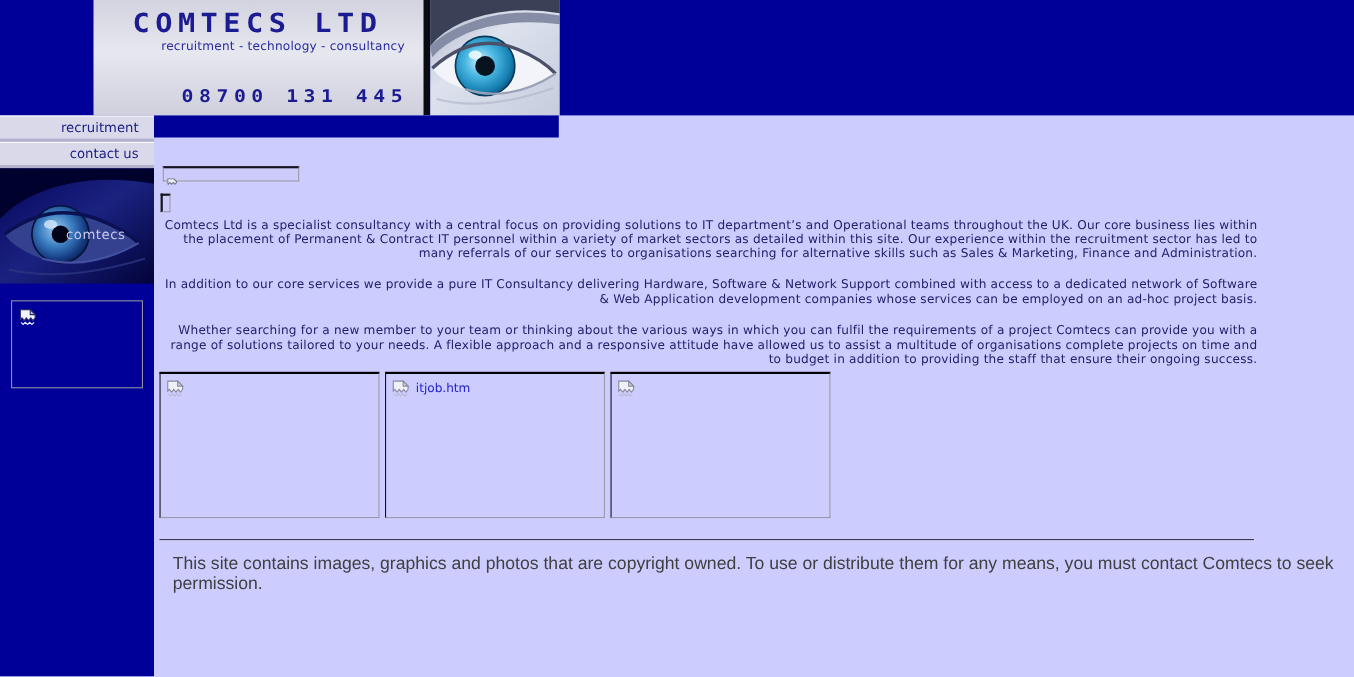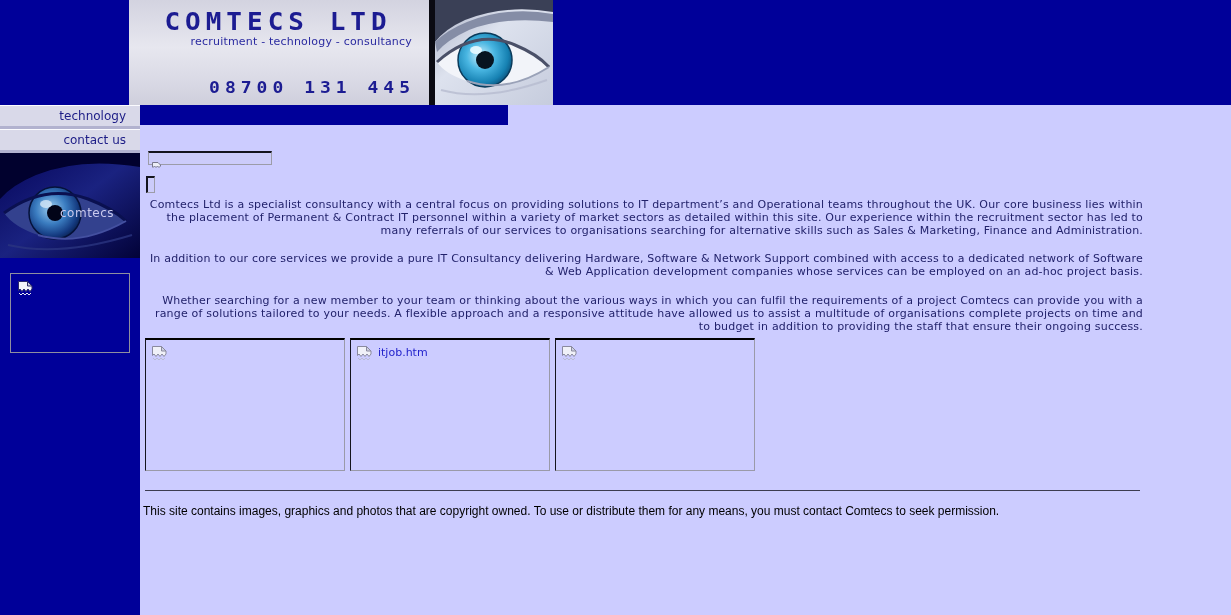--- a/index.html
+++ b/index.html
@@ -5,21 +5,21 @@
 <style>
   * { box-sizing: content-box; }
   html,body { margin:0; padding:0; }
   body {
     width:1231px; height:615px; overflow:hidden;
     background:#ccccff;
     font-family:"DejaVu Sans", sans-serif;
   }
 
   
-  .header { height:105px; display:flex; background:#000099;padding-left:44px; }
+  .header { height:105px; display:flex; background:#000099; }
   .header-corner { width:85px; background:#000099; }
   .logo-box {
     width:300px; position:relative;
     background:linear-gradient(180deg,#d3d3e0 0%, #e7e7ef 45%, #d9d9e5 78%, #cfcfdc 100%);
   }
   .logo-title {
     position:absolute; top:7px; left:6px; right:8px;
     font-family:"DejaVu Sans Mono", monospace;
     font-weight:bold; font-size:26px; letter-spacing:5px;
     color:#1c1c92; text-align:center; white-space:nowrap;
@@ -99,23 +99,23 @@
     background:#ccccff;
   }
   .cbox-inner { display:flex; align-items:flex-start; }
   .cbox a {
     font-size:11px; color:#2222cc; text-decoration:none;
     margin-left:5px; margin-top:1px;
   }
 
   .hr-line { margin:19px 0 0 5px; width:995px; height:0; border-top:1px solid #3c3c50; }
   .footer-note {
-    margin:13px 0 0 3px;
+    margin:13px 0 0 17px;
     font-family:"Liberation Sans", sans-serif;
-    font-size:12px; color:#000000;
+    font-size:16px; color:#404040;
   }
 </style>
 </head>
 <body>
 
 <div class="header">
   <div class="header-corner"></div>
   <div class="logo-box">
     <div class="logo-title">COMTECS LTD</div>
     <div class="logo-sub">recruitment - technology - consultancy</div>
@@ -149,21 +149,21 @@
       <path d="M6,90 Q50,102 112,80" fill="none" stroke="#b6bccf" stroke-width="2" opacity="0.8"></path>
     </svg>
   </div>
   <div class="header-fill"></div>
 </div>
 
 <div class="main-row">
 
   <div class="sidebar">
     <ul class="nav">
-      <li>technology</li>
+      <li>recruitment</li>
       <li>contact us</li>
     </ul>
 
     <div class="side-eye">
       <svg width="140" height="105" viewBox="0 0 140 105">
         <defs>
           <linearGradient id="nSkin" x1="0" y1="0" x2="1" y2="1">
             <stop offset="0%" stop-color="#05055a"></stop>
             <stop offset="50%" stop-color="#1a2280"></stop>
             <stop offset="100%" stop-color="#020238"></stop>

